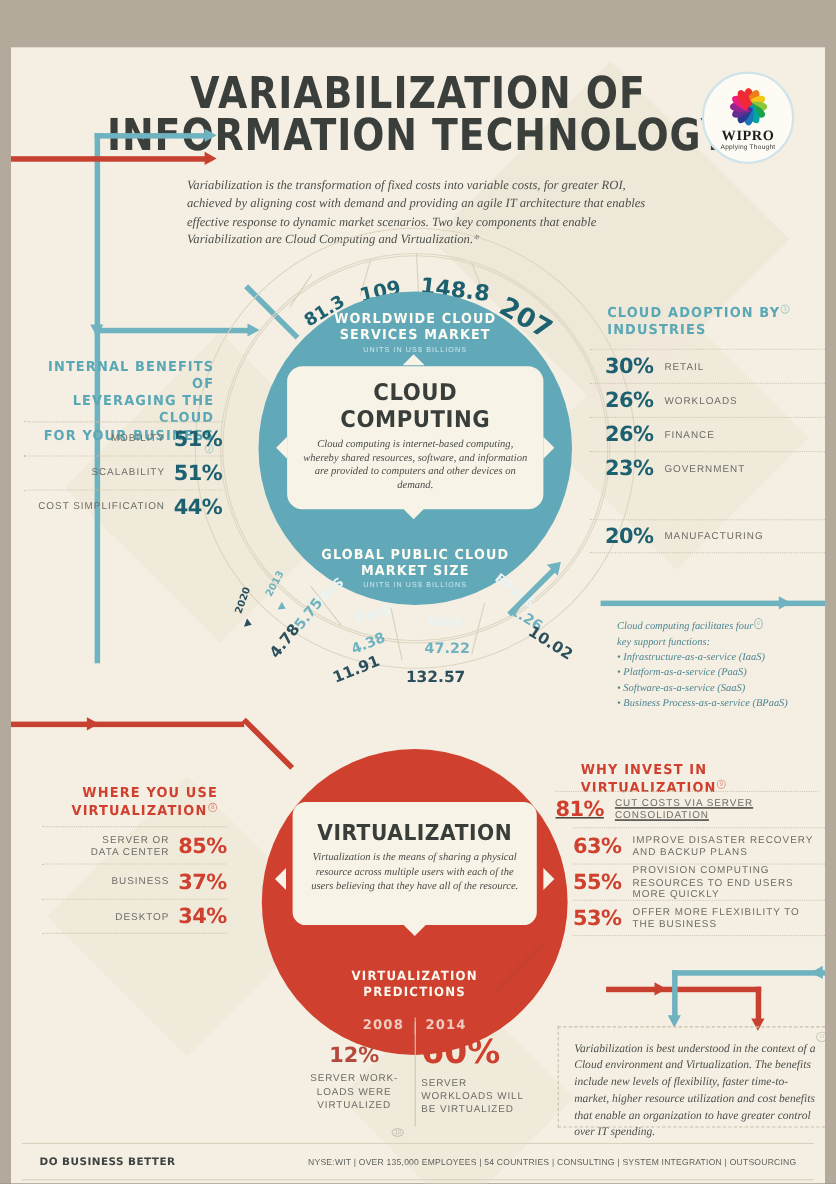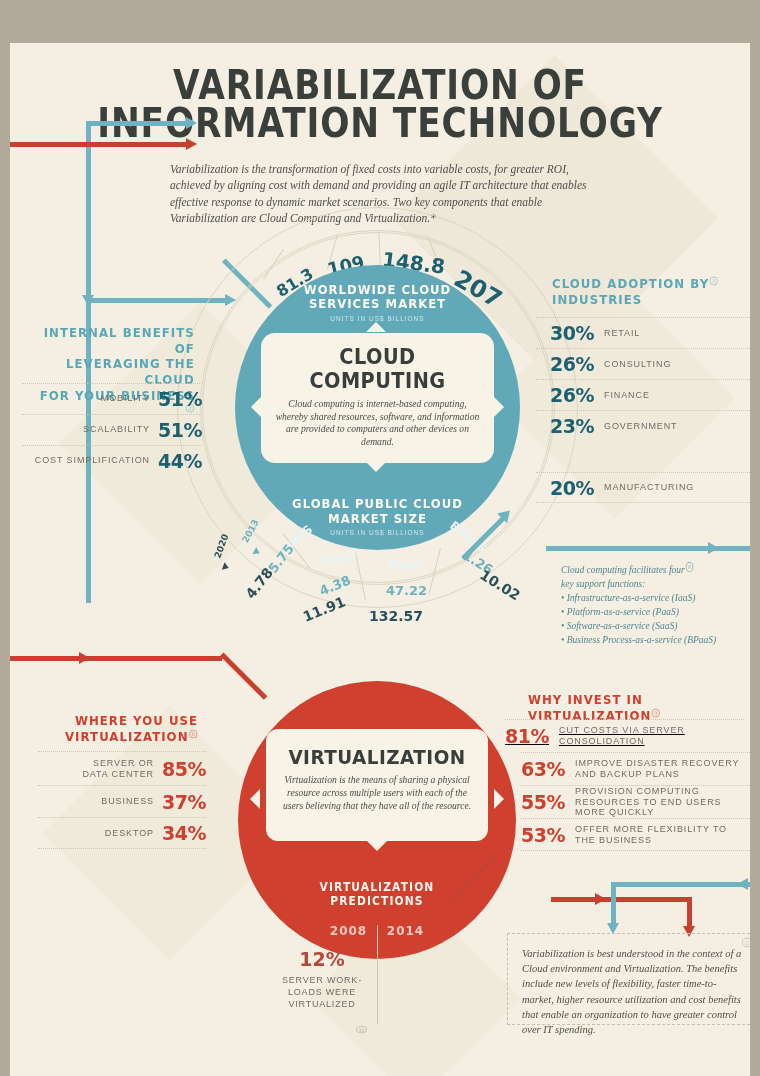--- a/index.html
+++ b/index.html
@@ -171,20 +171,38 @@
     <div class="wm2" style="left:520px;top:270px;width:170px;height:170px;"></div>
     <div class="wm2" style="left:70px;top:700px;width:180px;height:180px;"></div>
     <div class="wm2" style="left:330px;top:880px;width:150px;height:150px;"></div>
 
     <div class="title">
       <span class="l1">VARIABILIZATION OF</span>
       <span class="l2">INFORMATION TECHNOLOGY</span>
     </div>
     <div class="subtitle">Variabilization is the transformation of fixed costs into variable costs, for greater ROI, achieved by aligning cost with demand and providing an agile IT architecture that enables effective response to dynamic market scenarios. Two key components that enable Variabilization are Cloud Computing and Virtualization.*</div>
 
+    <div class="logo">
+      <div class="burst">
+        <i style="background:#e8322a;transform:rotate(0deg)"></i>
+        <i style="background:#f07d1d;transform:rotate(30deg)"></i>
+        <i style="background:#f5c518;transform:rotate(60deg)"></i>
+        <i style="background:#8cc63e;transform:rotate(90deg)"></i>
+        <i style="background:#1aa24a;transform:rotate(120deg)"></i>
+        <i style="background:#00a7a0;transform:rotate(150deg)"></i>
+        <i style="background:#1b75bb;transform:rotate(180deg)"></i>
+        <i style="background:#2b3990;transform:rotate(210deg)"></i>
+        <i style="background:#662d91;transform:rotate(240deg)"></i>
+        <i style="background:#92278f;transform:rotate(270deg)"></i>
+        <i style="background:#ed1e79;transform:rotate(300deg)"></i>
+        <i style="background:#ee2a37;transform:rotate(330deg)"></i>
+      </div>
+      <div class="lname">WIPRO</div>
+      <div class="ltag">Applying Thought</div>
+    </div>
 
     <div class="line teal" style="left:76px;top:78px;width:102px;height:5px;"></div>
     <div class="arrow" style="left:176px;top:74px;border-top:6.5px solid transparent;border-bottom:6.5px solid transparent;border-left:11px solid #6fb2c0;"></div>
     <div class="line teal" style="left:76px;top:78px;width:5px;height:482px;"></div>
     <div class="arrow" style="left:72px;top:252px;border-left:6.5px solid transparent;border-right:6.5px solid transparent;border-top:11px solid #6fb2c0;"></div>
     <div class="line teal" style="left:76px;top:248px;width:0px;height:0px;"></div>
     <div class="line teal" style="left:76px;top:230px;width:5px;height:0;"></div>
     <div class="line teal" style="left:76px;top:240px;width:0;height:0;"></div>
     <div class="line teal" style="left:76px;top:255px;width:0;height:0;"></div>
     <div class="line teal" style="left:76px;top:249px;width:0;height:0;"></div>
@@ -305,21 +323,21 @@
       <span>CLOUD ADOPTION BY</span><span class="sup">3</span><br>
       <span>INDUSTRIES</span>
     </div>
 
     <div class="srow" style="left:526px;top:274px;width:224px;height:31px;gap:10px;padding-left:14px;">
       <span class="pct pct-teal">30%</span>
       <span class="lbl">RETAIL</span>
     </div>
     <div class="srow" style="left:526px;top:305px;width:224px;height:31px;gap:10px;padding-left:14px;">
       <span class="pct pct-teal">26%</span>
-      <span class="lbl">CONSULTING</span>
+      <span class="lbl">WORKLOADS</span>
     </div>
     <div class="srow" style="left:526px;top:336px;width:224px;height:31px;gap:10px;padding-left:14px;">
       <span class="pct pct-teal">26%</span>
       <span class="lbl">FINANCE</span>
     </div>
     <div class="srow" style="left:526px;top:367px;width:224px;height:31px;gap:10px;padding-left:14px;">
       <span class="pct pct-teal">23%</span>
       <span class="lbl">GOVERNMENT</span>
     </div>
     <div class="srow" style="left:526px;top:429px;width:224px;height:31px;gap:10px;padding-left:14px;border-bottom:1px dotted #cfc7b3;">
@@ -365,20 +383,24 @@
         <span>2014</span>
       </div>
     </div>
 
     <div class="tick" style="left:367px;top:886px;width:1px;height:95px;background:#cfc7b3;"></div>
 
     <div class="predcol" style="left:262px;top:905px;width:100px;">
       <div class="big" style="font-size:19px;color:#b4493c;">12%</div>
       <div class="cap">SERVER WORK-LOADS WERE VIRTUALIZED</div>
     </div>
+    <div class="predcol" style="left:373px;top:896px;width:106px;text-align:left;">
+      <div class="big" style="font-size:30px;color:#cf402e;">60%</div>
+      <div class="cap" style="text-align:left;">SERVER WORKLOADS WILL BE VIRTUALIZED</div>
+    </div>
     <div style="position:absolute;left:345px;top:981px;">
       <span class="sup" style="color:#9a958a;">10</span>
     </div>
 
     <div class="panel-head head-red" style="left:28px;top:670px;width:165px;text-align:right;font-size:12.5px;">
       <span>WHERE YOU USE</span><br>
       <span>VIRTUALIZATION</span><span class="sup">8</span>
     </div>
 
     <div class="srow" style="left:28px;top:708px;width:168px;height:34px;justify-content:flex-end;gap:8px;">
@@ -424,19 +446,23 @@
     <div class="line teal" style="left:601px;top:839px;width:149px;height:5px;"></div>
     <div class="arrow" style="left:727px;top:835px;border-top:6.5px solid transparent;border-bottom:6.5px solid transparent;border-right:11px solid #6fb2c0;"></div>
     <div class="line teal" style="left:601px;top:839px;width:5px;height:44px;"></div>
     <div class="arrow" style="left:597px;top:880px;border-left:6.5px solid transparent;border-right:6.5px solid transparent;border-top:11px solid #6fb2c0;"></div>
 
     <div class="quotebox" style="left:497px;top:890px;width:253px;height:92px;">
       <span class="sup" style="position:absolute;right:6px;top:3px;color:#a9a294;">11</span>
       <span>Variabilization is best understood in the context of a Cloud environment and Virtualization. The benefits include new levels of flexibility, faster time-to-market, higher resource utilization and cost benefits that enable an organization to have greater control over IT spending.</span>
     </div>
 
+    <div class="footbar">
+      <div class="foot-left">DO BUSINESS BETTER</div>
+      <div class="foot-right">NYSE:WIT | OVER 135,000 EMPLOYEES | 54 COUNTRIES | CONSULTING | SYSTEM INTEGRATION | OUTSOURCING</div>
+    </div>
     <div class="sources">
       <b>SOURCES:</b>
       <span>* www.wipro.com/Documents/Global_Infrastructure_Services_Review_2013.pdf | 1. www.ddpcentre.com/downloads/_/Cloud%20Computing.pdf | 2. Wipro TLS Cloud Study | 3. http://www.microsoft.com/asia/cloud/tools-resources/infographics.aspx?id=MicrosoftCloudComputing 4. http://www.gartner.com/it/page.jsp?id=1389313 5. http://www.itcio.in/news/gartner-cloud-policy-crimp-traditional-software-hardware-sales-084502012 | 6. http://www.idrive.com/blog/b5/cloud-computing-market-241-billion-in-2020/47700 | 6. Wipro Whitepaper, September 2013 7. http://smartercomputingblog.in/category/cloud/ | 8 &amp; 9. http://www.cio.com/article/print/158401 | 10. http://visually/5-important-cloud-computing-statistics | 11. Wipro Whitepaper, September 2013</span>
     </div>
 
   </div>
 </div>
 
 </body></html>

